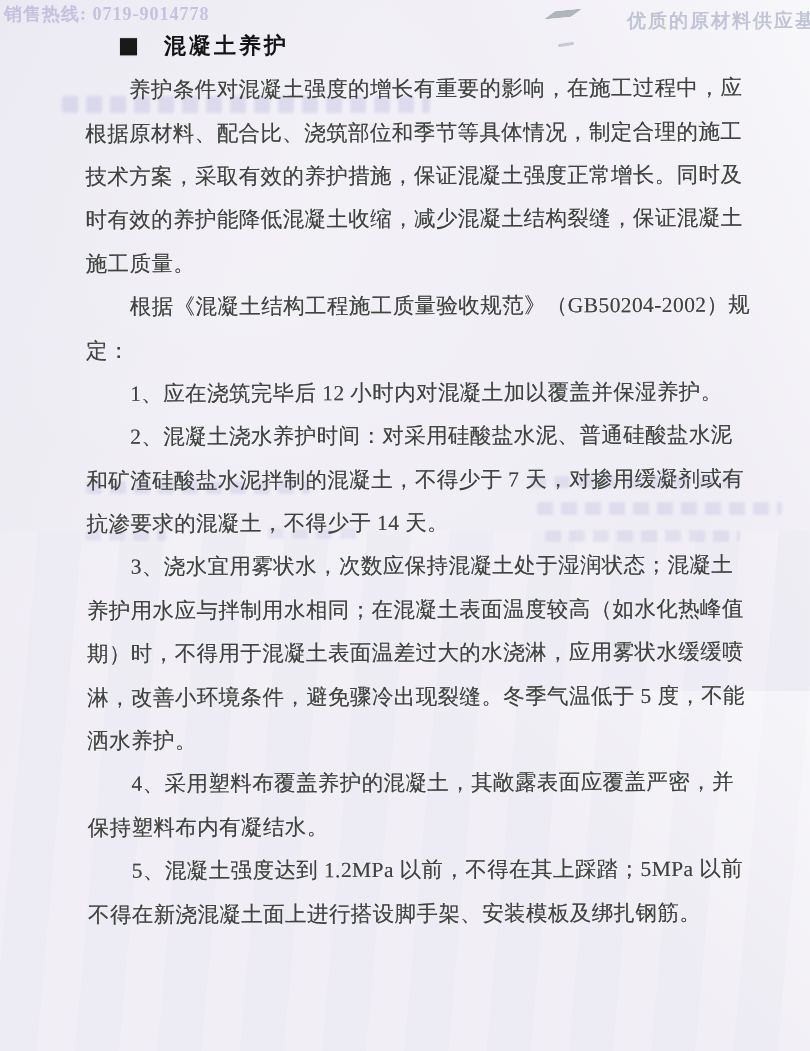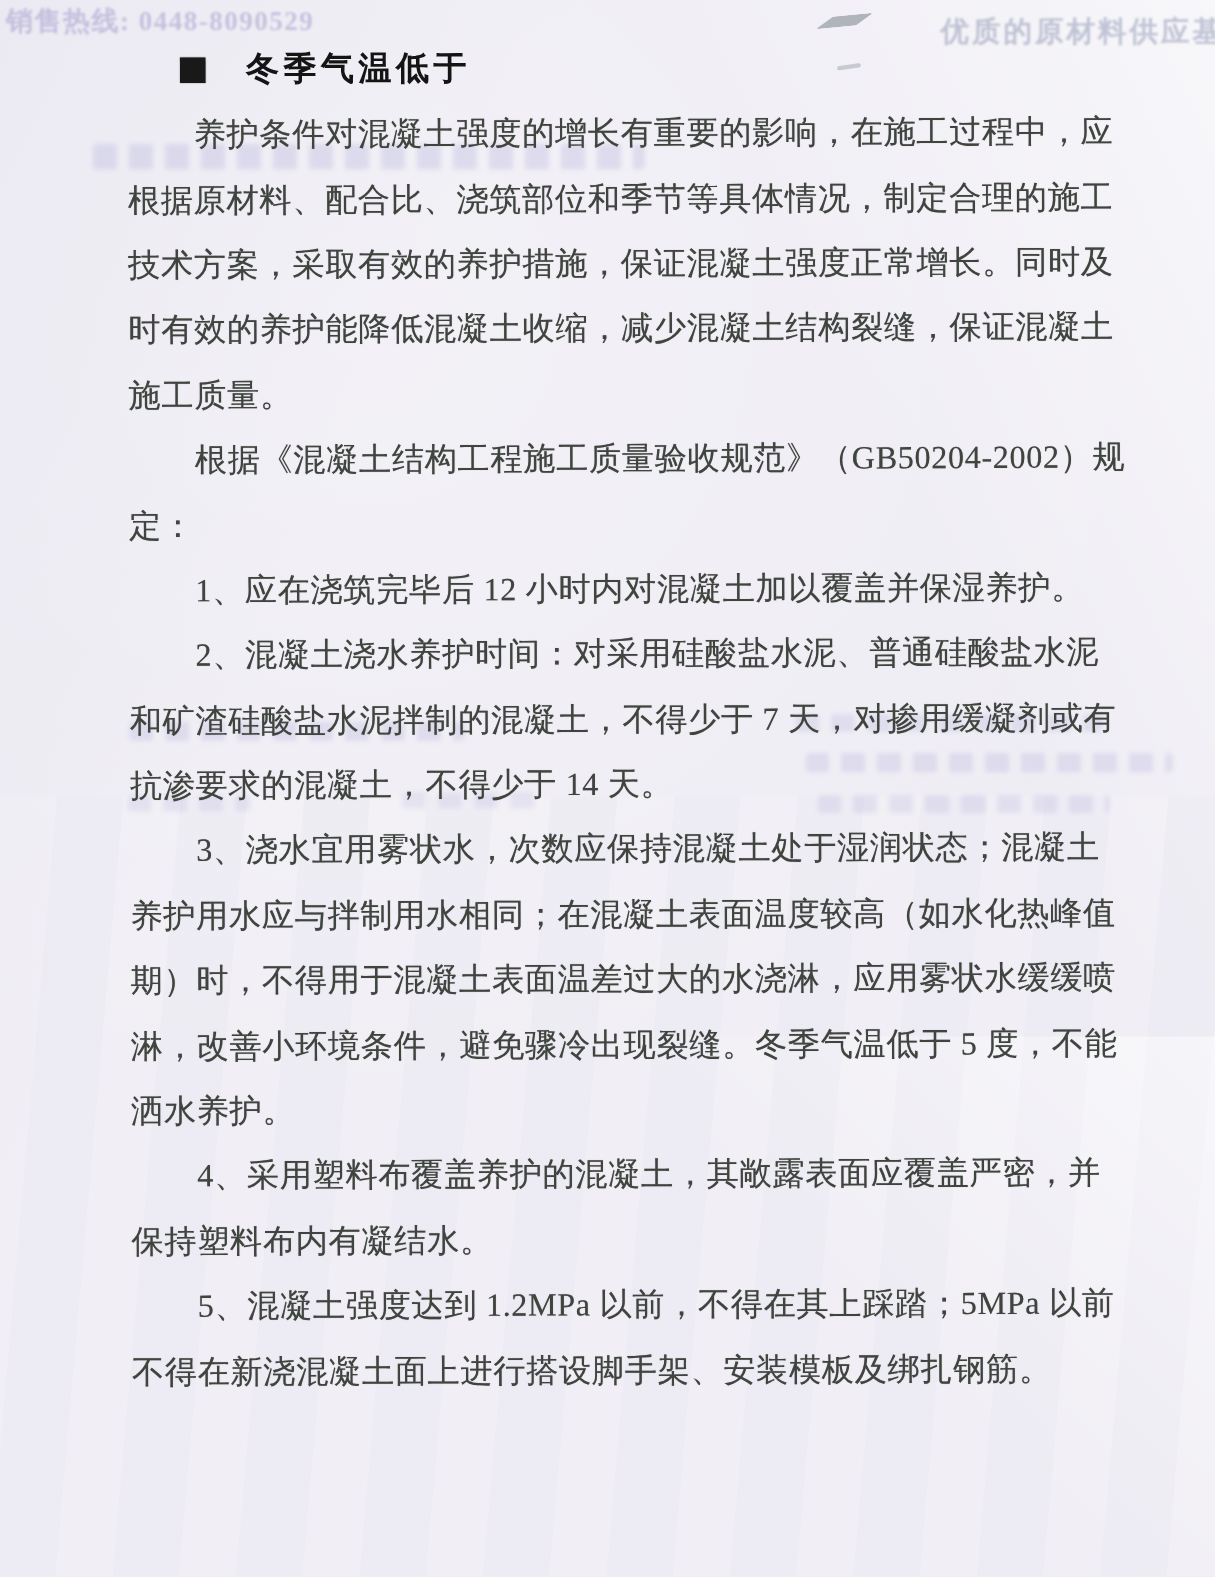--- a/index.html
+++ b/index.html
@@ -73,39 +73,39 @@
     font-size:21.5px;color:#3f443f;letter-spacing:.4px;
     white-space:nowrap;text-shadow:0 0 .5px rgba(63,68,63,.55);
   }
   .line.indent{padding-left:44px;}
 </style>
 </head>
 <body>
 
 <div class="paper"></div>
 
-<div class="wm wm-phone">销售热线: 0448-8090529</div>
+<div class="wm wm-phone">销售热线: 0719-9014778</div>
 <div class="wm wm-slogan">优质的原材料供应基地</div>
 
 <div class="swoosh">
   <span class="a"></span>
   <span class="b"></span>
 </div>
 
 <div class="smudge s1"></div>
 <div class="smudge s2"></div>
 <div class="smudge s3"></div>
 <div class="smudge s4"></div>
 <div class="smudge s5"></div>
 <div class="smudge s6"></div>
 <div class="smudge s7"></div>
 
 <div class="heading">
   <div class="bullet"></div>
-  <div class="title">冬季气温低于</div>
+  <div class="title">混凝土养护</div>
 </div>
 
 <div class="body-text">
     <div class="paragraph">
       <div class="line indent">养护条件对混凝土强度的增长有重要的影响，在施工过程中，应</div>
       <div class="line">根据原材料、配合比、浇筑部位和季节等具体情况，制定合理的施工</div>
       <div class="line">技术方案，采取有效的养护措施，保证混凝土强度正常增长。同时及</div>
       <div class="line">时有效的养护能降低混凝土收缩，减少混凝土结构裂缝，保证混凝土</div>
       <div class="line">施工质量。</div>
     </div>

